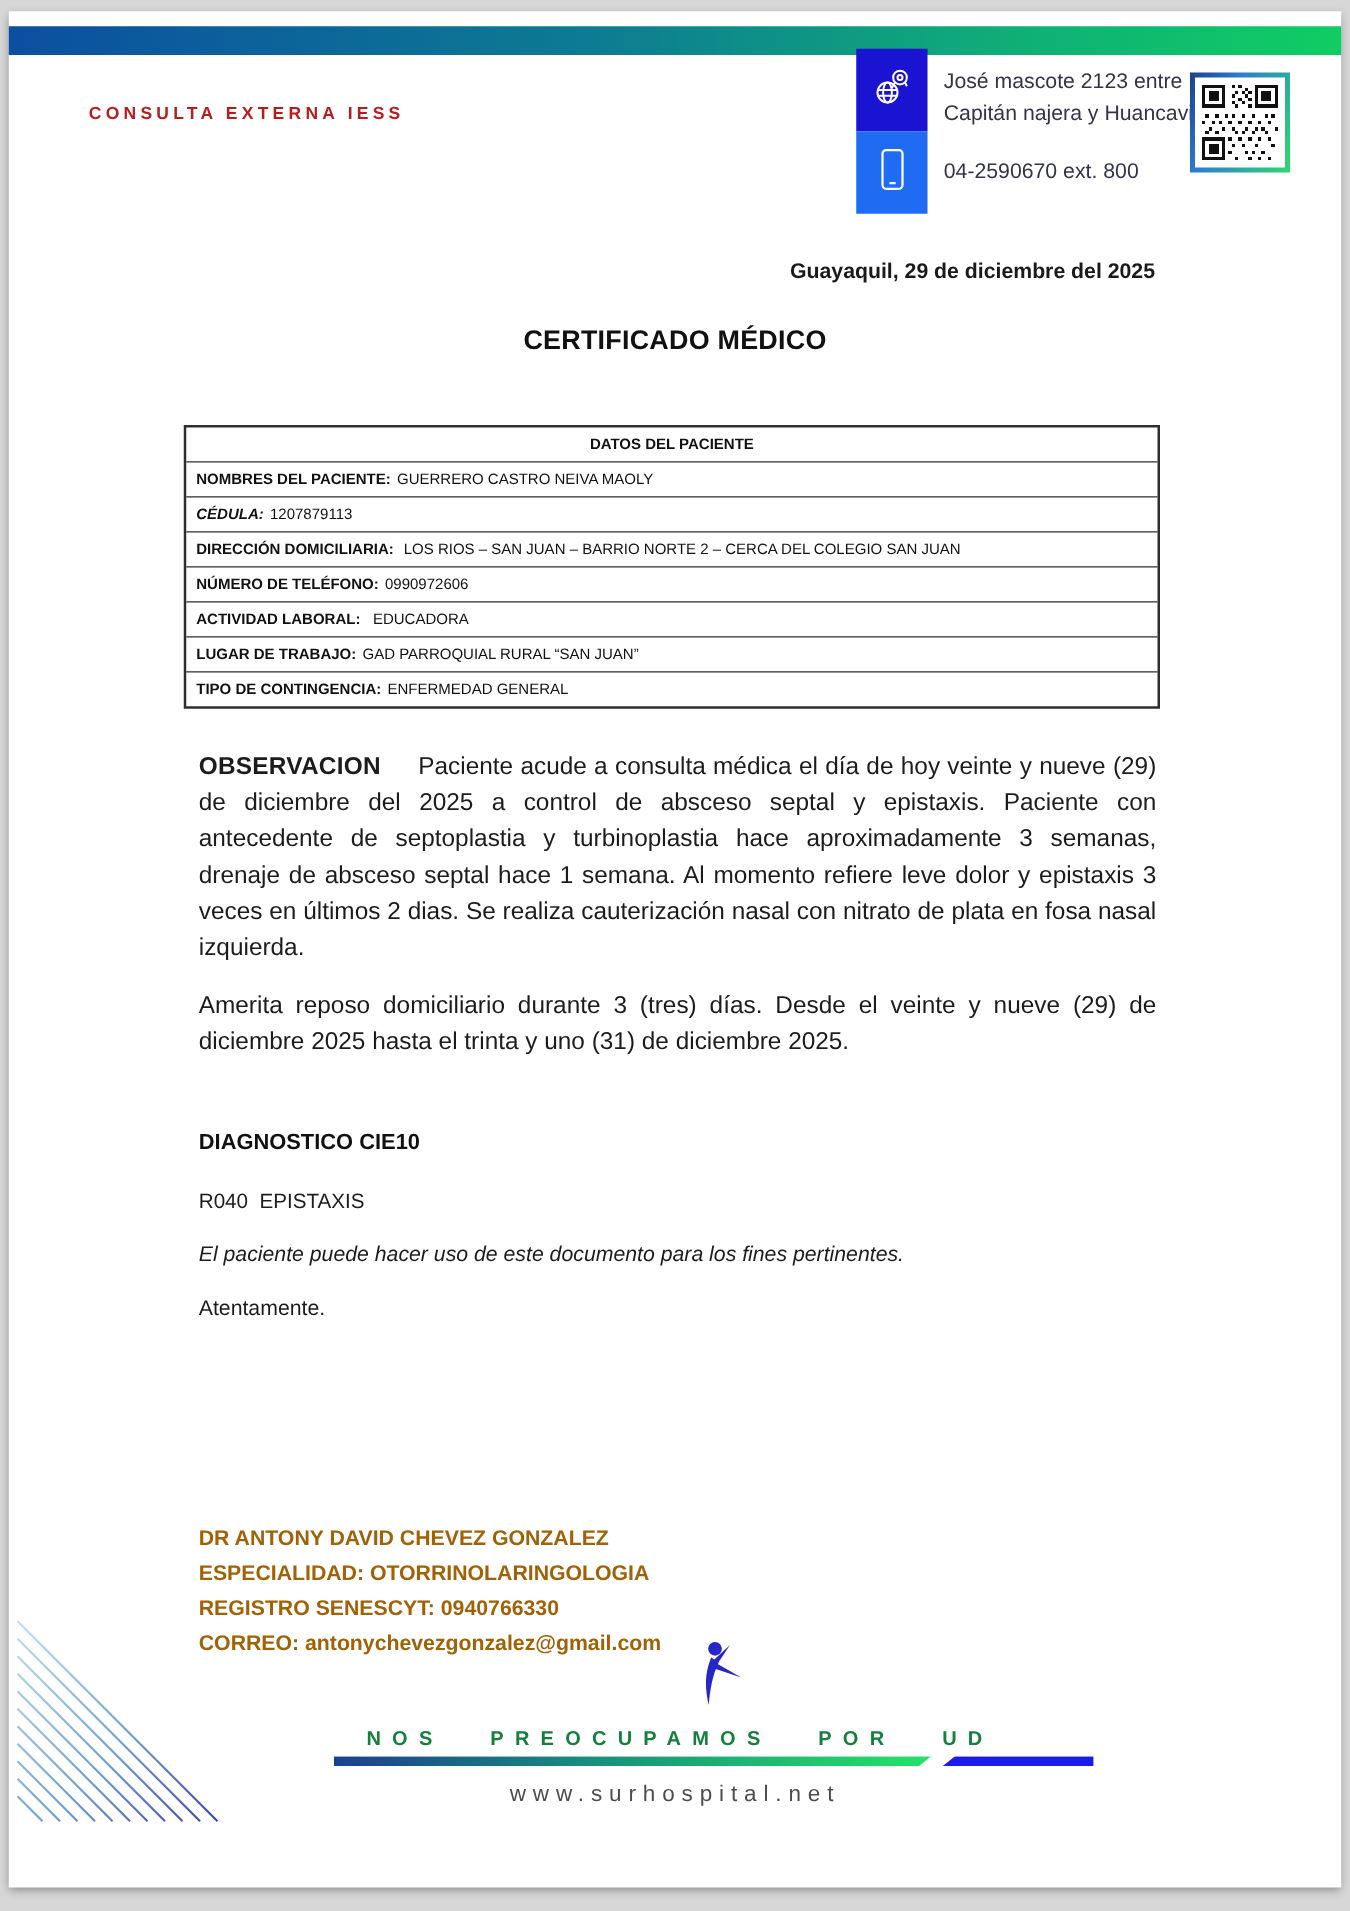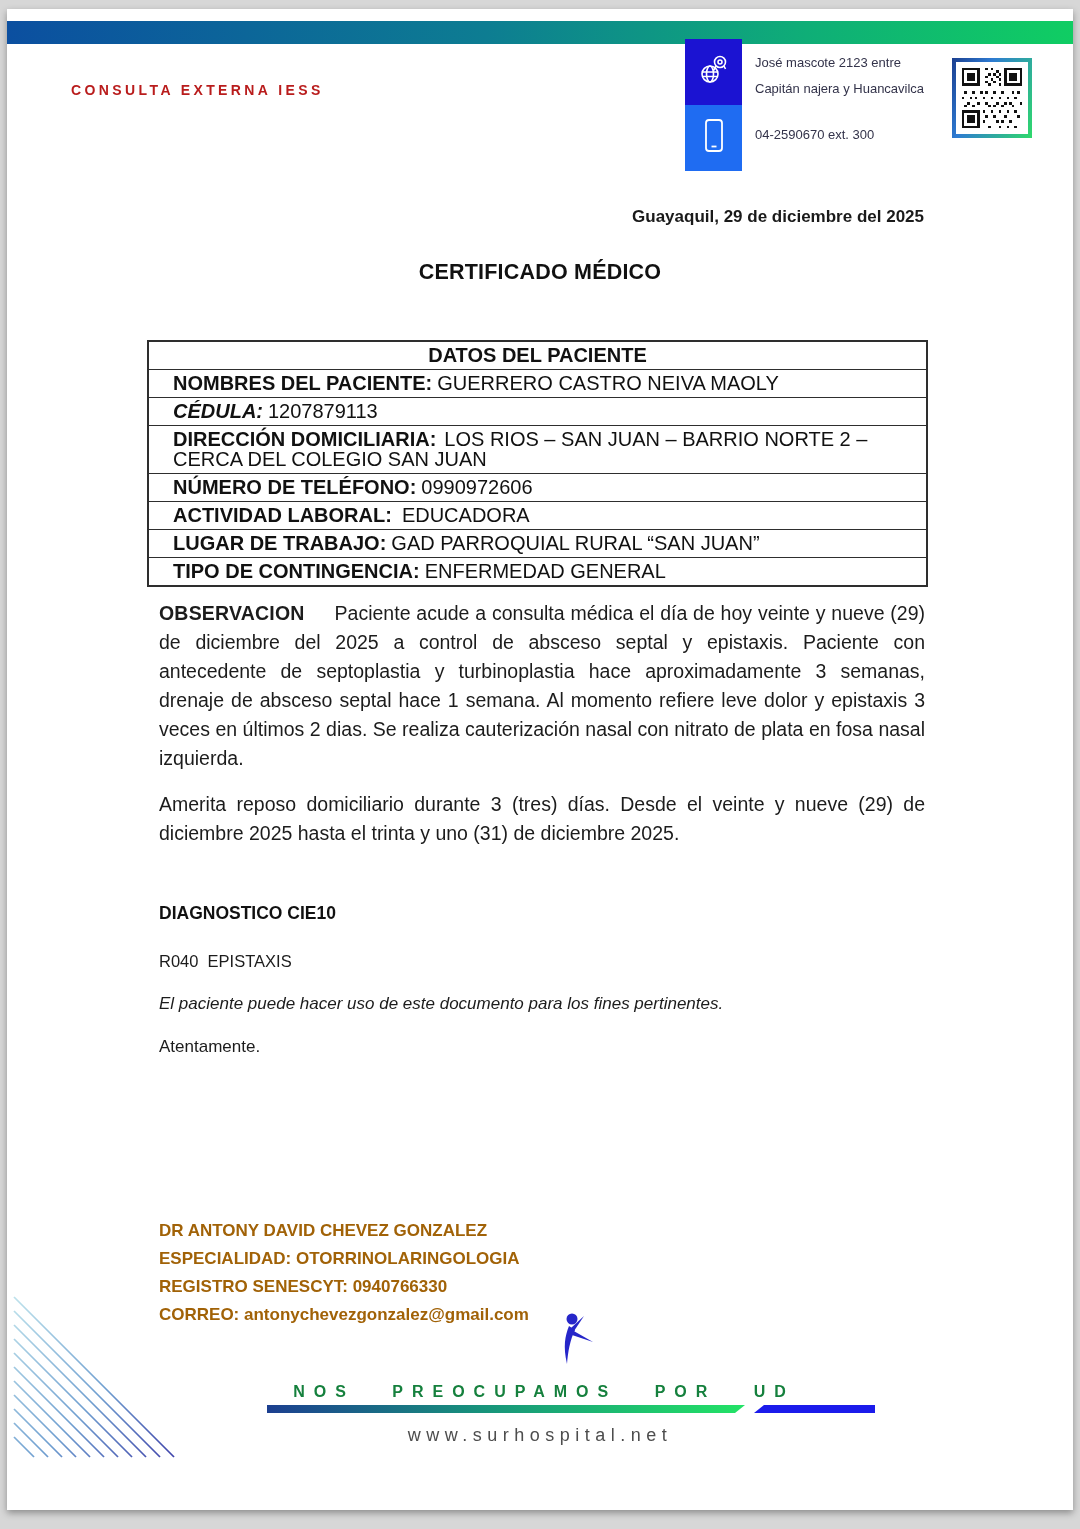--- a/index.html
+++ b/index.html
@@ -17,38 +17,38 @@
   .logo-title { font-family:"DejaVu Sans", sans-serif; font-weight:bold; font-style:italic;
                 font-size:42px; letter-spacing:-1px; color:#2727df; line-height:48px; }
   .logo-sub { margin-top:3px; font-size:14px; font-weight:bold; letter-spacing:3.4px;
               color:#b91c1c; }
 
   
   .tile { position:absolute; left:678px; width:57px; height:66px; display:flex;
           align-items:center; justify-content:center; }
   .tile1 { top:30px; background:#1b13d2; }
   .tile2 { top:96px; background:#1f6cf2; }
-  .contact-text { position:absolute; left:748px; font-size:13px; color:#33334a; }
+  .contact-text { position:absolute; left:748px; font-size:17px; color:#33334a; }
   .addr1 { top:46px; } .addr2 { top:72px; } .phone { top:118px; }
 
   
   .qr { position:absolute; left:945px; top:49px; width:80px; height:80px; padding:4px;
         background:linear-gradient(115deg,#1b3f90 0%,#2e7bd2 35%,#2fd96b 100%); }
   .qr-inner { width:100%; height:100%; background:#fff; padding:3px; }
   .qr-inner svg { width:100%; height:100%; display:block; }
 
   
   .date-line { position:absolute; left:0; right:149px; top:198px; text-align:right;
                font-weight:bold; font-size:17px; color:#1a1a1a; }
   .doc-title { position:absolute; left:0; width:100%; top:251px; text-align:center;
                font-weight:bold; font-size:21.5px; letter-spacing:.2px; color:#111; }
 
   .ptable { position:absolute; left:140px; top:331px; width:781px;
             border:2px solid #2e2e2e; color:#111; }
-  .prow { border-top:1.5px solid #2e2e2e; padding:3px 24px 4px; font-size:20px; line-height:20px; }
+  .prow { border-top:1.5px solid #2e2e2e; padding:3px 8px 4px; font-size:12px; line-height:20px; }
   .prow.head { border-top:none; text-align:center; font-weight:bold; }
   .prow .lbl { font-weight:bold; }
   .prow .lbl.ital { font-style:italic; }
   .prow .val { margin-left:5px; }
   .prow.wide .val { margin-left:8px; }
 
   .para { position:absolute; left:152px; width:766px; text-align:justify;
           font-size:19.5px; line-height:29px; color:#1c1c1c; }
   .obs { top:590px; }
   .obs b { letter-spacing:.2px; margin-right:30px; }
@@ -102,21 +102,21 @@
     <div class="tile tile2">
       <span>
         <svg width="30" height="38" viewBox="0 0 30 38" fill="none" stroke="#ffffff" stroke-width="1.8">
           <rect x="7" y="3" width="16" height="31" rx="3"></rect>
           <path d="M12.5 29.5h5"></path>
         </svg>
       </span>
     </div>
     <div class="contact-text addr1">José mascote 2123 entre</div>
     <div class="contact-text addr2">Capitán najera y Huancavilca</div>
-    <div class="contact-text phone">04-2590670 ext. 300</div>
+    <div class="contact-text phone">04-2590670 ext. 800</div>
 
     <div class="qr">
       <div class="qr-inner">
         <svg viewBox="0 0 25 25" shape-rendering="crispEdges" fill="#111111">
           <rect x="1" y="1" width="7" height="7"></rect>
             <rect x="2" y="2" width="5" height="5" fill="#fff"></rect>
             <rect x="3" y="3" width="3" height="3"></rect>
           <rect x="17" y="1" width="7" height="7"></rect>
             <rect x="18" y="2" width="5" height="5" fill="#fff"></rect>
             <rect x="19" y="3" width="3" height="3"></rect>

